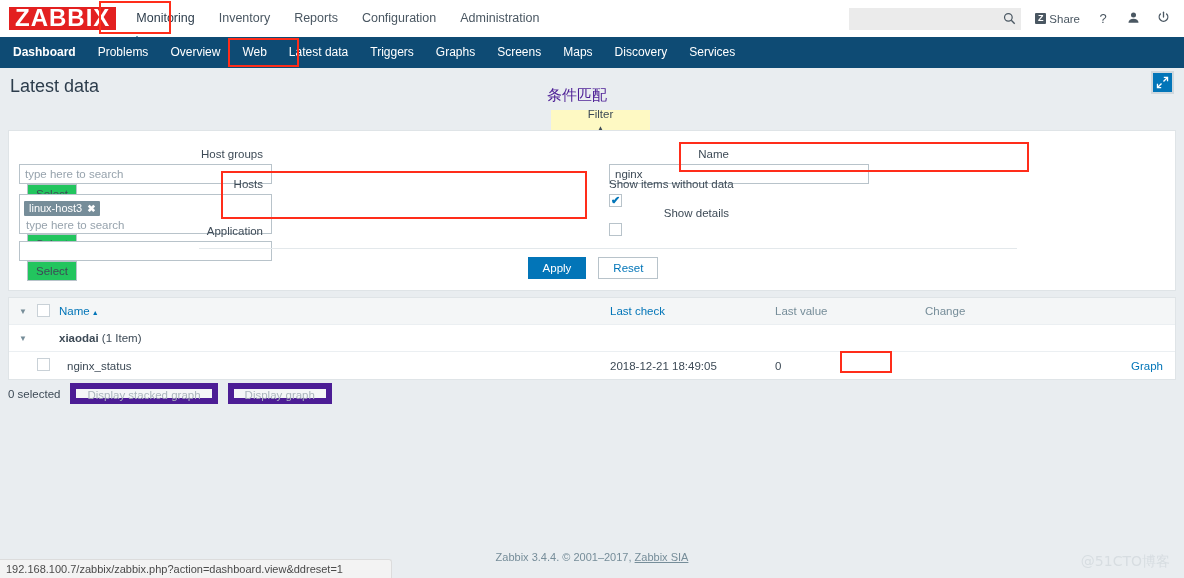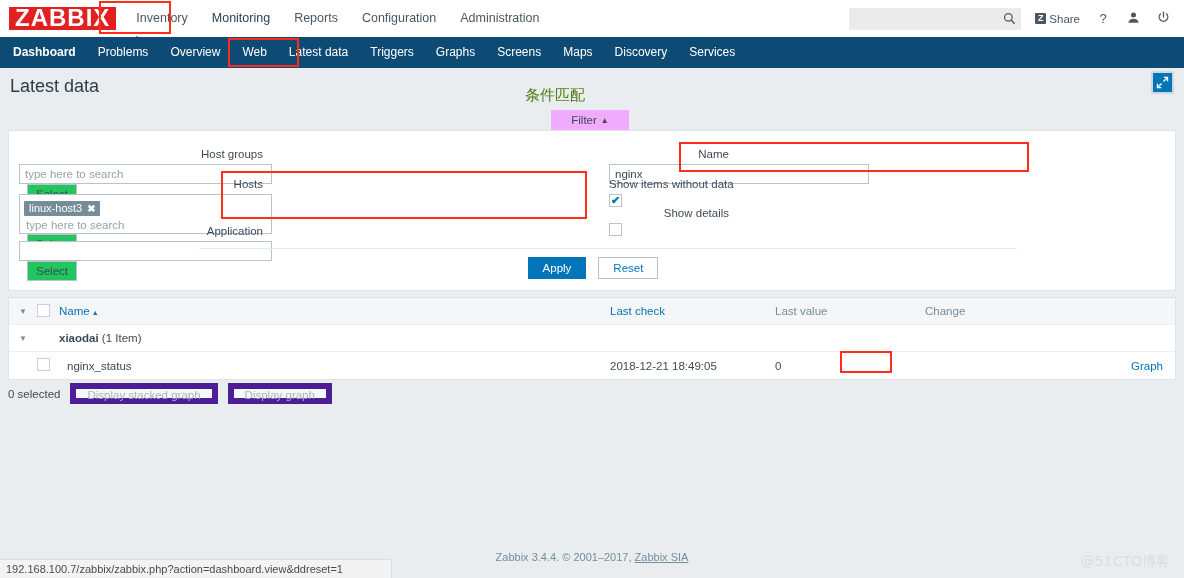--- a/index.html
+++ b/index.html
@@ -146,37 +146,38 @@
     position: absolute; right: 10px; top: 71px;
     width: 23px; height: 23px;
     background: #0275b8;
     border: 2px solid #cfd8de;
     display: flex; align-items: center; justify-content: center;
   }
   .kiosk-btn svg { display:block; }
 
   .annot-cn {
     position: absolute;
-    left: 525px; top: 86px;
+    left: 547px; top: 86px;
     font-size: 15px;
-    color: #4d7c0f;
+    color: #4c1d95;
     font-family: "DejaVu Sans", sans-serif;
     white-space: nowrap;
   }
 
   
   .filter-tab {
     position: absolute;
     left: 551px; top: 110px;
-    width: 78px; height: 20px;
-    background: #f0abfc;
+    width: 99px; height: 20px;
+    background: #fef9c3;
     font-size: 11.5px;
     color: #3d4a56;
     display: flex; align-items: center; justify-content: center;
     gap: 4px;
+    flex-direction: column;
   }
   .filter-tab .caret { font-size: 8px; color: #3d4a56; }
 
   
   .filter-panel {
     position: absolute;
     left: 8px; top: 130px;
     width: 1168px; height: 161px;
     background: #ffffff;
     border: 1px solid #dfe4e7;
@@ -392,22 +393,22 @@
   }
 </style>
 </head>
 <body>
 
 <div class="page">
 
   <div class="topbar">
     <div class="logo">ZABBIX</div>
     <div class="mainmenu">
+      <div class="mainmenu-item selected">Monitoring</div>
       <div class="mainmenu-item">Inventory</div>
-      <div class="mainmenu-item selected">Monitoring</div>
       <div class="mainmenu-item">Reports</div>
       <div class="mainmenu-item">Configuration</div>
       <div class="mainmenu-item">Administration</div>
     </div>
 
     <div class="topright">
       <div class="searchbox">
         <input type="text" value="" placeholder="" style="">
         <span class="search-icon">
           <svg width="13" height="13" viewBox="0 0 16 16">

